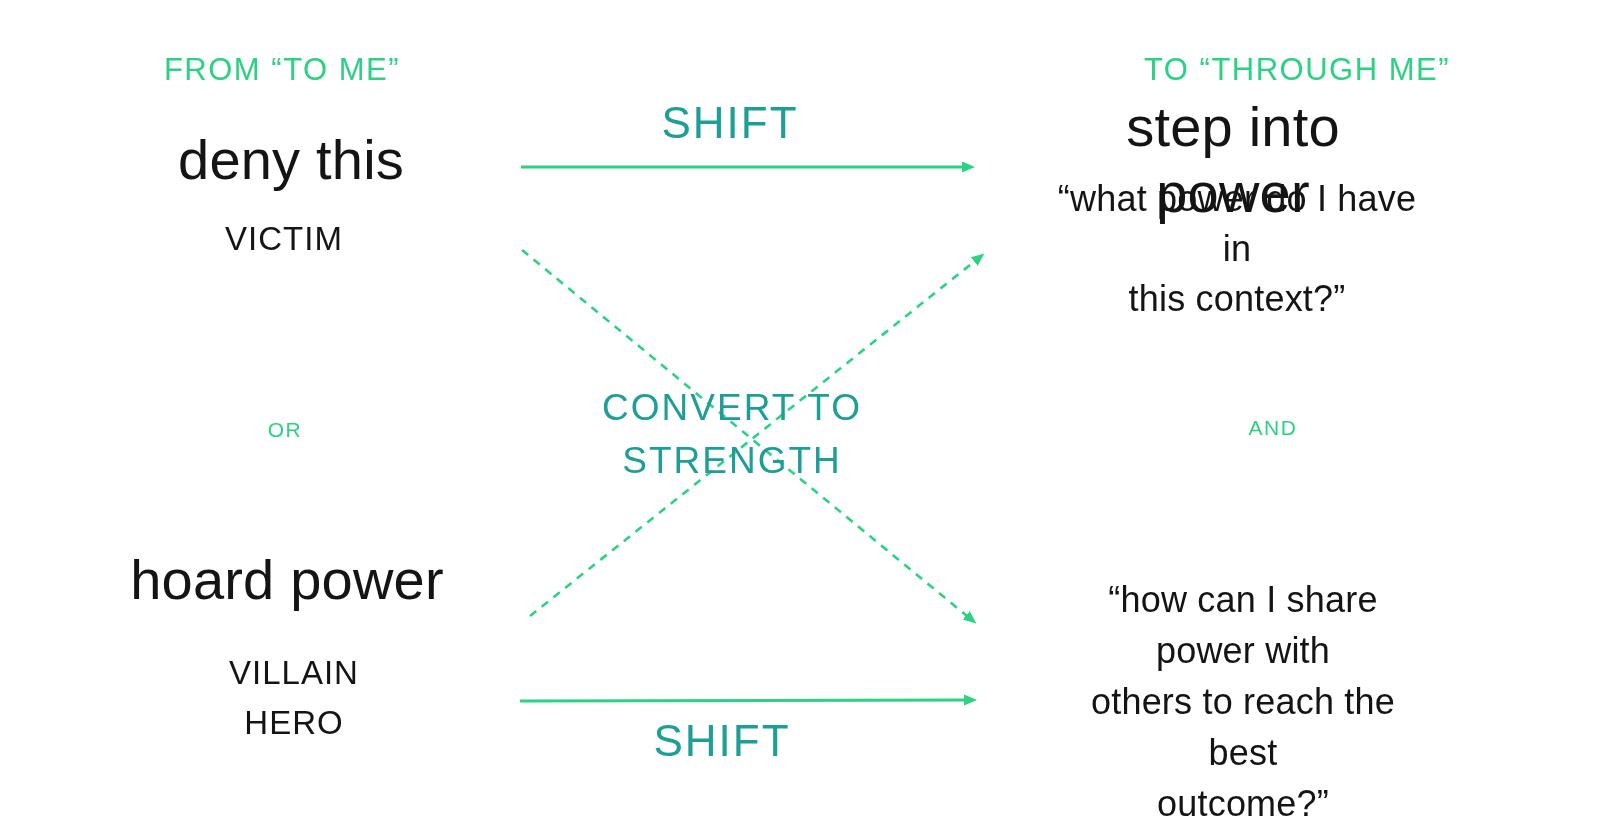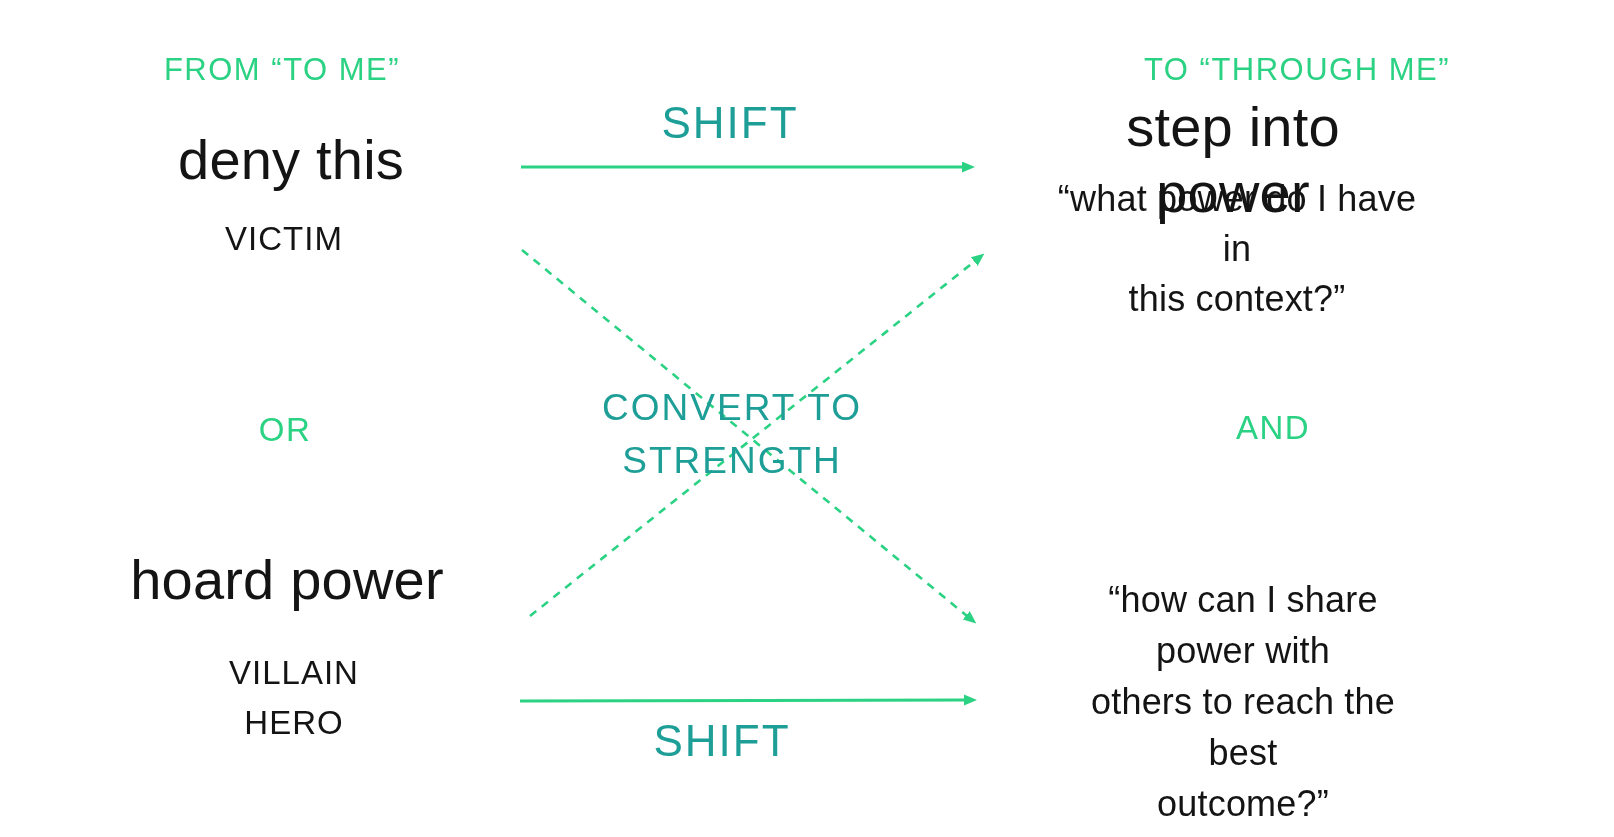--- a/index.html
+++ b/index.html
@@ -42,21 +42,21 @@
     color: var(--c-ink);
     text-align: center;
     white-space: pre-line;
     line-height: 1.18;
   }
   .green { color: var(--c-green); }
   .teal  { color: var(--c-teal); }
   .heading   { font-size: 31px; letter-spacing: 1.5px; }
   .big-title { font-size: 56px; letter-spacing: 0.2px; }
   .role      { font-size: 33px; letter-spacing: 1px; line-height: 50px; }
-  .connector { font-size: 33px; letter-spacing: 1.5px; }
+  .connector { font-size: 21px; letter-spacing: 1.5px; }
   .shift     { font-size: 44px; letter-spacing: 2px; }
   .cross-lbl { font-size: 37px; letter-spacing: 2px; line-height: 53px; }
   .quote     { font-size: 36px; line-height: 50px; letter-spacing: 0.2px; }
   .quote-3   { line-height: 51px; }
 </style>
 </head>
 <body>
 
 <div class="canvas">
 

